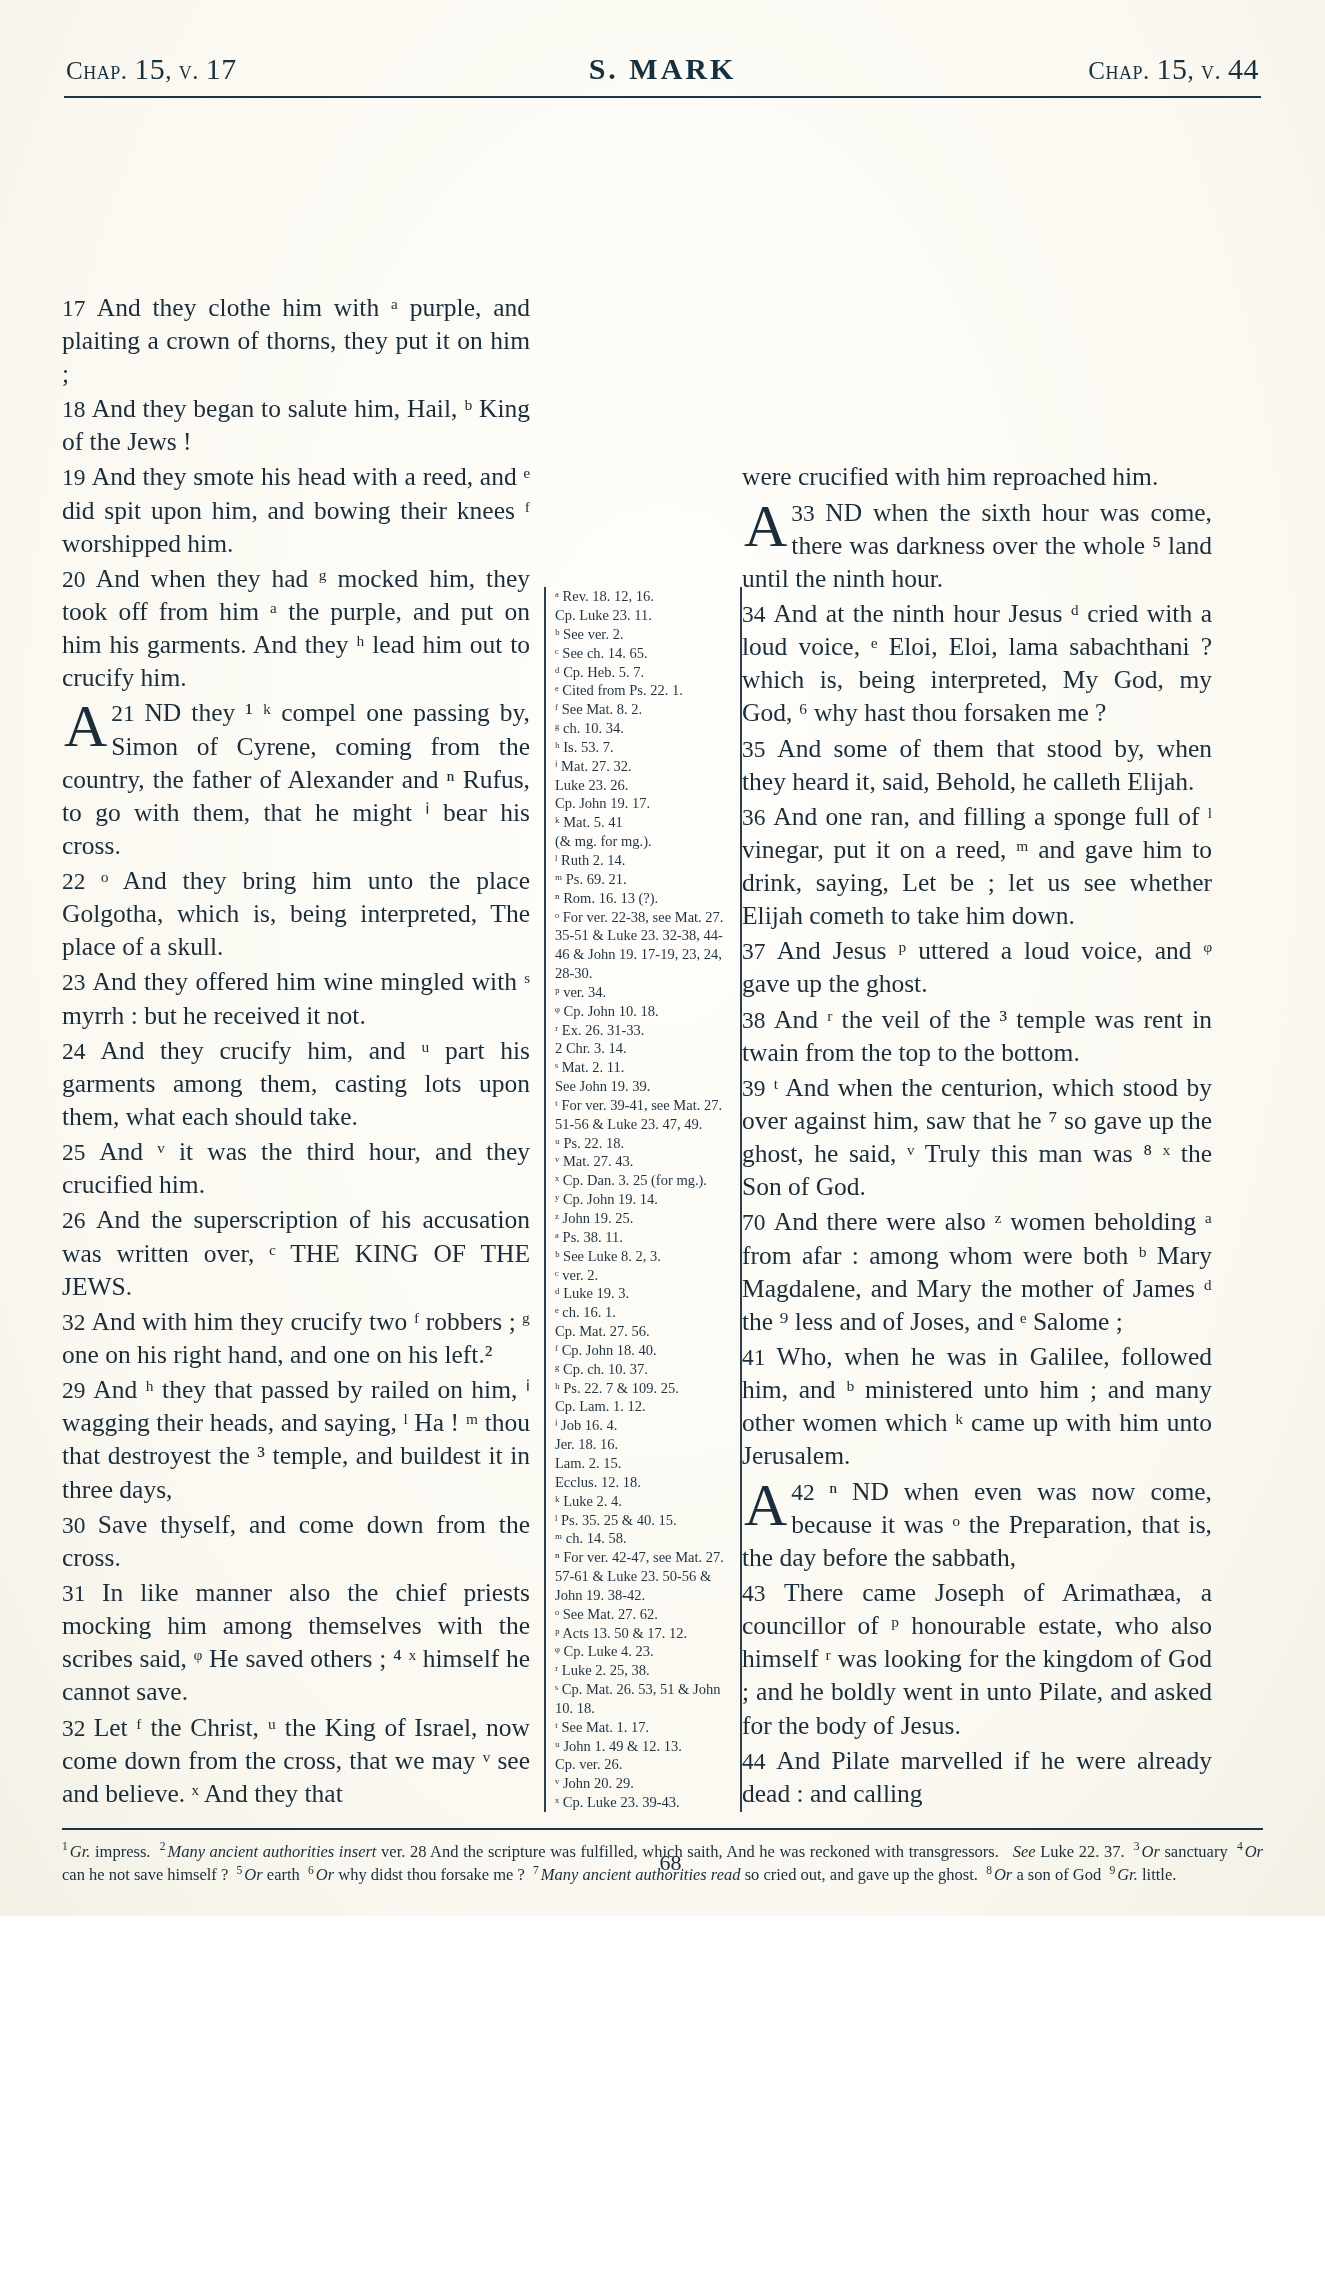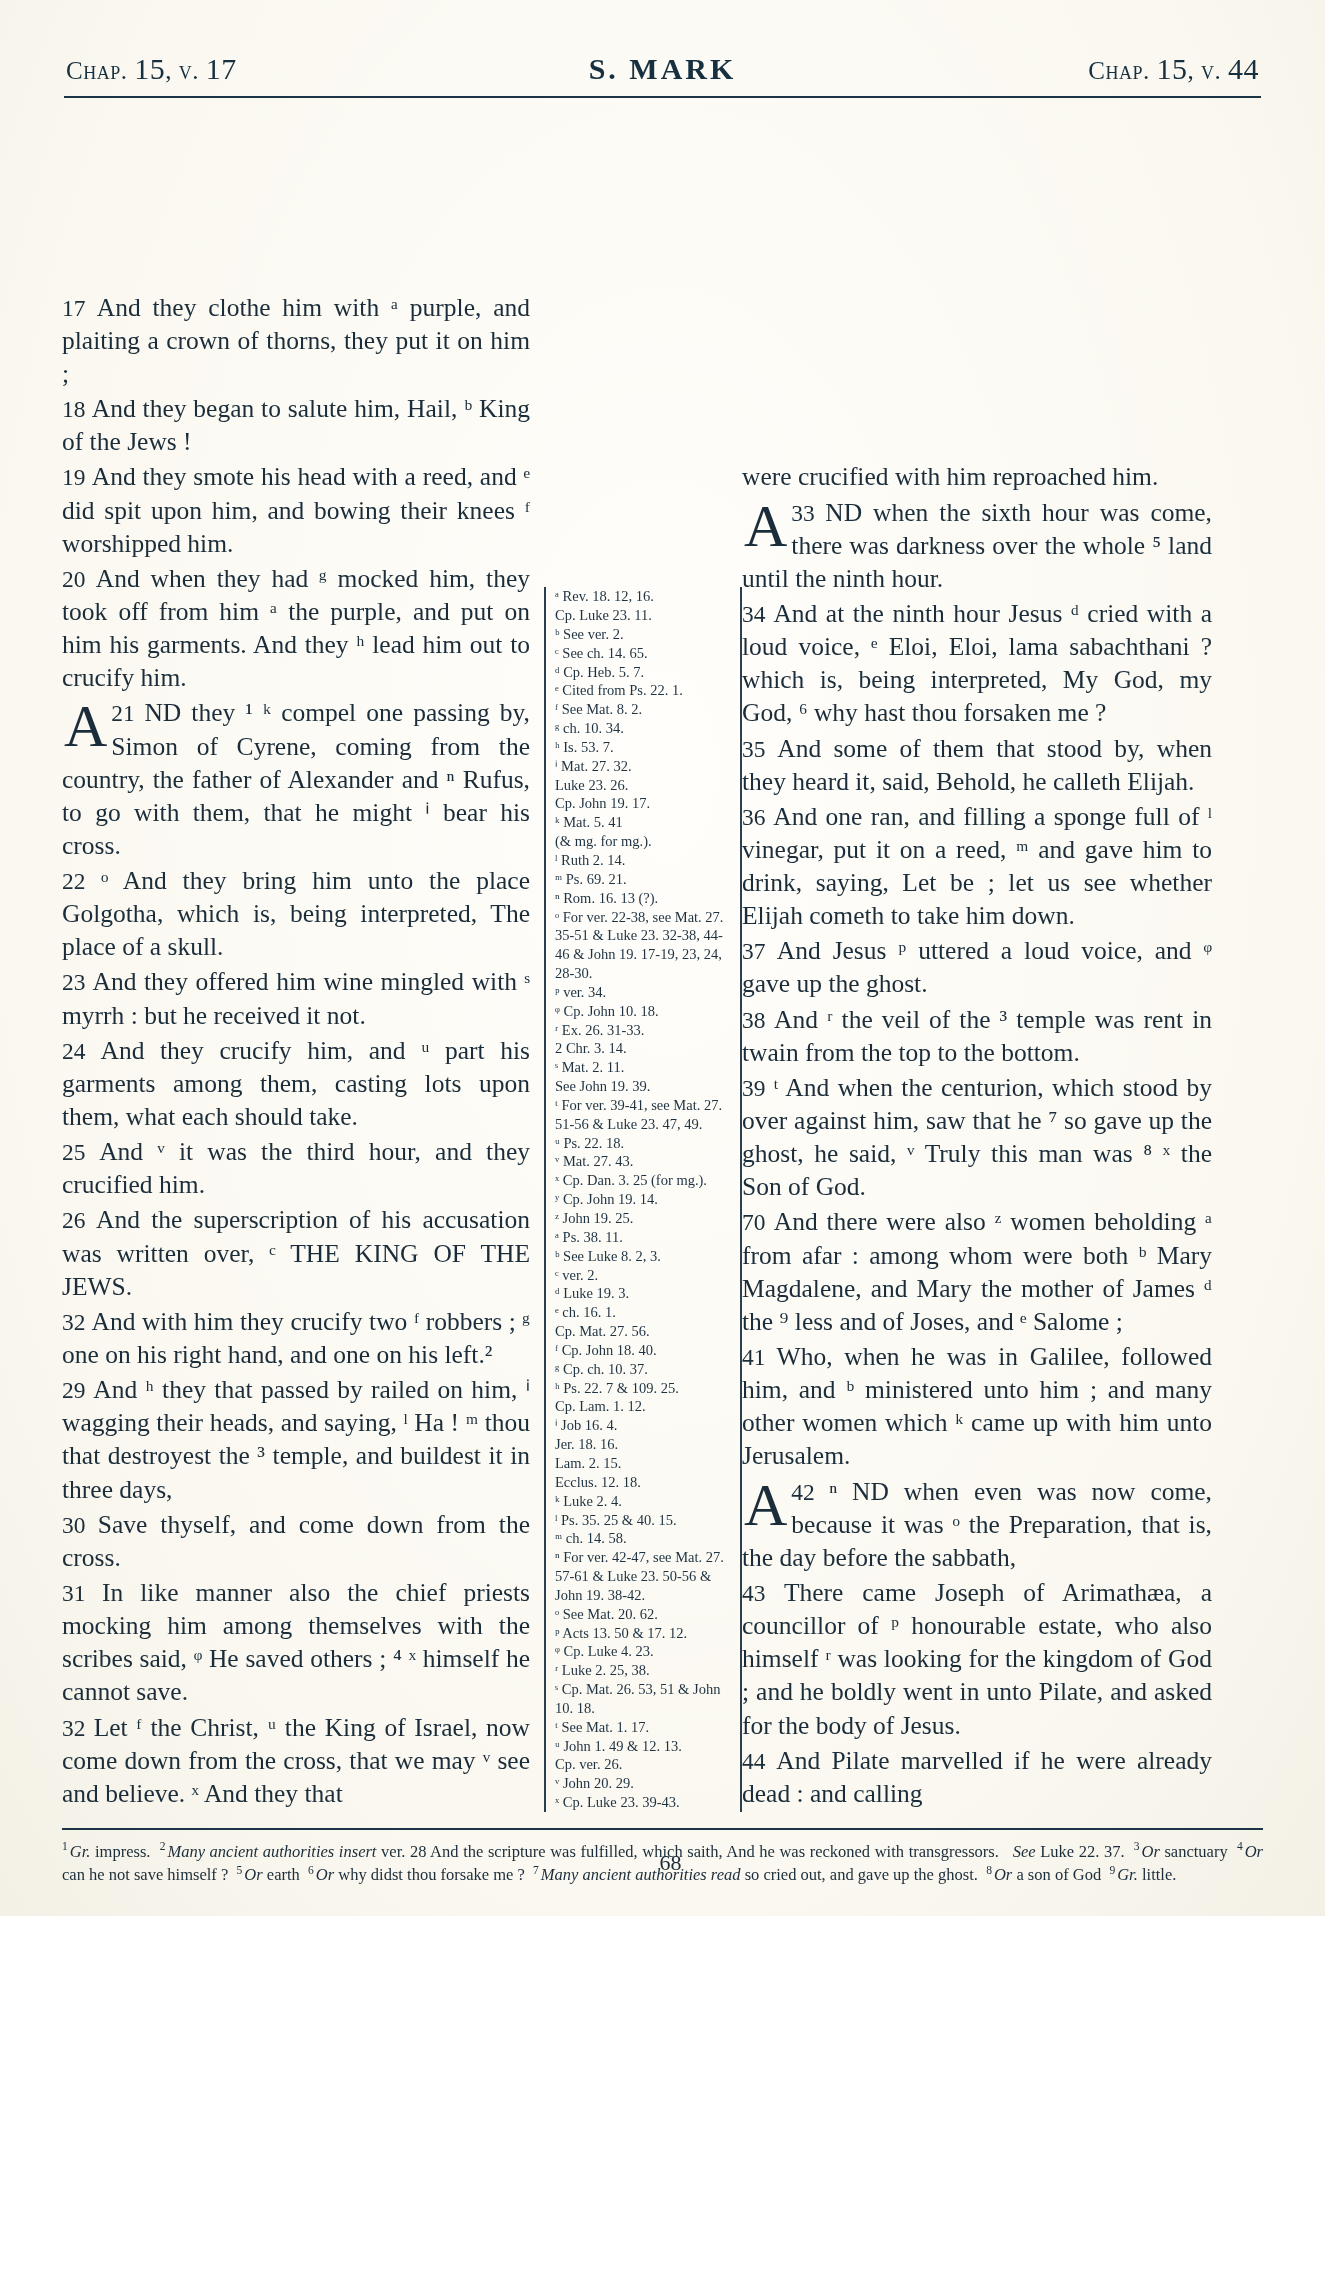--- a/index.html
+++ b/index.html
@@ -230,21 +230,21 @@
           <div class="note">ʰ Ps. 22. 7 &amp; 109. 25.
 Cp. Lam. 1. 12.</div>
           <div class="note">ⁱ Job 16. 4.
 Jer. 18. 16.
 Lam. 2. 15.
 Ecclus. 12. 18.</div>
           <div class="note">ᵏ Luke 2. 4.</div>
           <div class="note">ˡ Ps. 35. 25 &amp; 40. 15.</div>
           <div class="note">ᵐ ch. 14. 58.</div>
           <div class="note">ⁿ For ver. 42-47, see Mat. 27. 57-61 &amp; Luke 23. 50-56 &amp; John 19. 38-42.</div>
-          <div class="note">ᵒ See Mat. 20. 62.</div>
+          <div class="note">ᵒ See Mat. 27. 62.</div>
           <div class="note">ᵖ Acts 13. 50 &amp; 17. 12.</div>
           <div class="note">ᵠ Cp. Luke 4. 23.</div>
           <div class="note">ʳ Luke 2. 25, 38.</div>
           <div class="note">ˢ Cp. Mat. 26. 53, 51 &amp; John 10. 18.</div>
           <div class="note">ᵗ See Mat. 1. 17.</div>
           <div class="note">ᵘ John 1. 49 &amp; 12. 13.
 Cp. ver. 26.</div>
           <div class="note">ᵛ John 20. 29.</div>
           <div class="note">ˣ Cp. Luke 23. 39-43.</div>
         </div>

